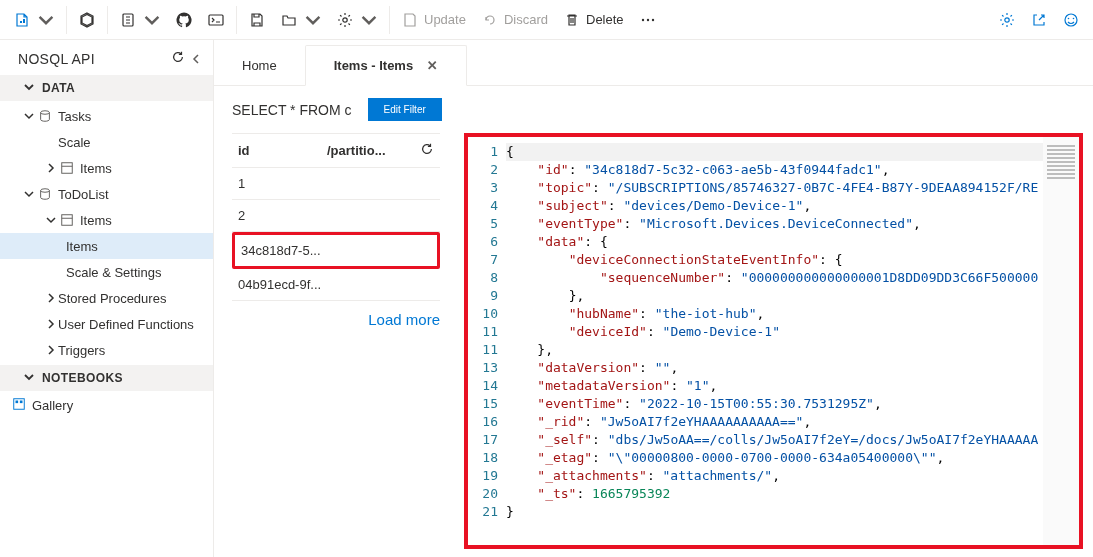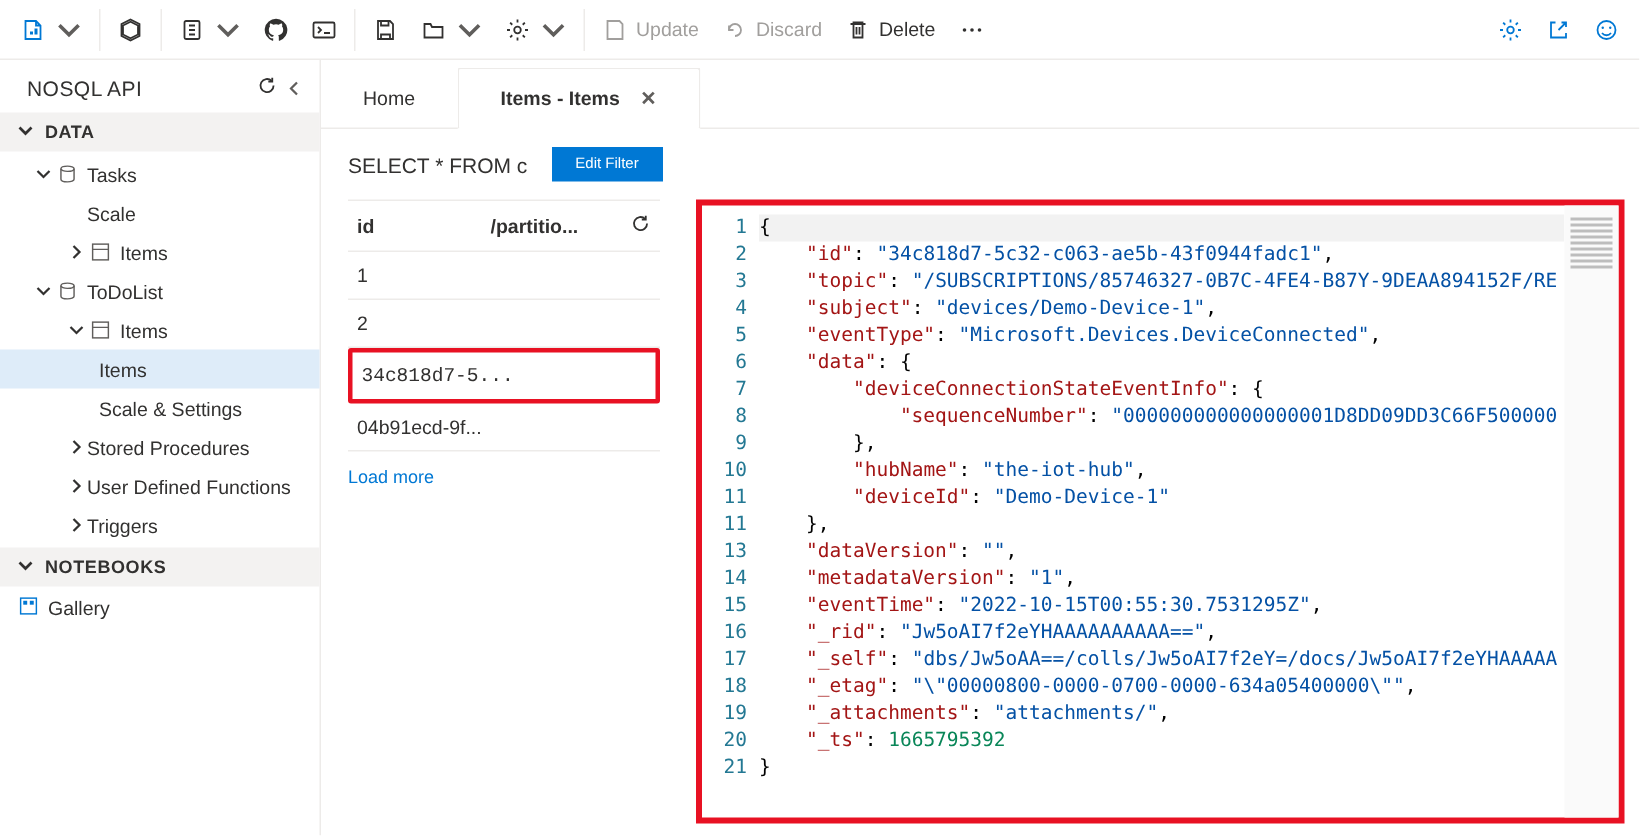--- a/index.html
+++ b/index.html
@@ -60,21 +60,21 @@
       font-size: 14px;
       letter-spacing: .3px;
     }
     .sidebar-header .refresh { margin-left:auto; }
     .sidebar-header .collapse-icon { margin-left:6px; color:#605e5c; }
     
     .section-header {
       display: flex;
       align-items: center;
       background: #f3f2f1;
-      padding: 6px 12px;
+      padding: 6px 24px;
       font-weight: 600;
       font-size: 12px;
       letter-spacing: .4px;
       cursor: pointer;
     }
     .section-header .chev { margin-right: 6px; width:12px; }
     
     .tree { padding: 2px 0; }
     .tree-row {
       display: flex;
@@ -154,25 +154,24 @@
     .item-row {
       padding: 8px 6px;
       border-bottom:1px solid #edebe9;
       cursor:pointer;
       font-size:13px;
       white-space:nowrap; overflow:hidden; text-overflow:ellipsis;
     }
     .item-row.highlight {
       border: 3px solid #e81123;
       border-radius:2px;
-      font-family:Liberation Mono, monospace;
     }
     .load-more {
-      text-align:left; color:#0078d4;
-      padding:10px 0; cursor:pointer; font-size:12px;
+      text-align:right; color:#0078d4;
+      padding:10px 0; cursor:pointer; font-size:15px;
     }
     
     
     .editor-wrap {
       flex:1; position:relative; min-width:0;
       display:flex;
     }
     .editor-border {
       border: 4px solid #e81123;
       flex:1; display:flex; min-width:0;

